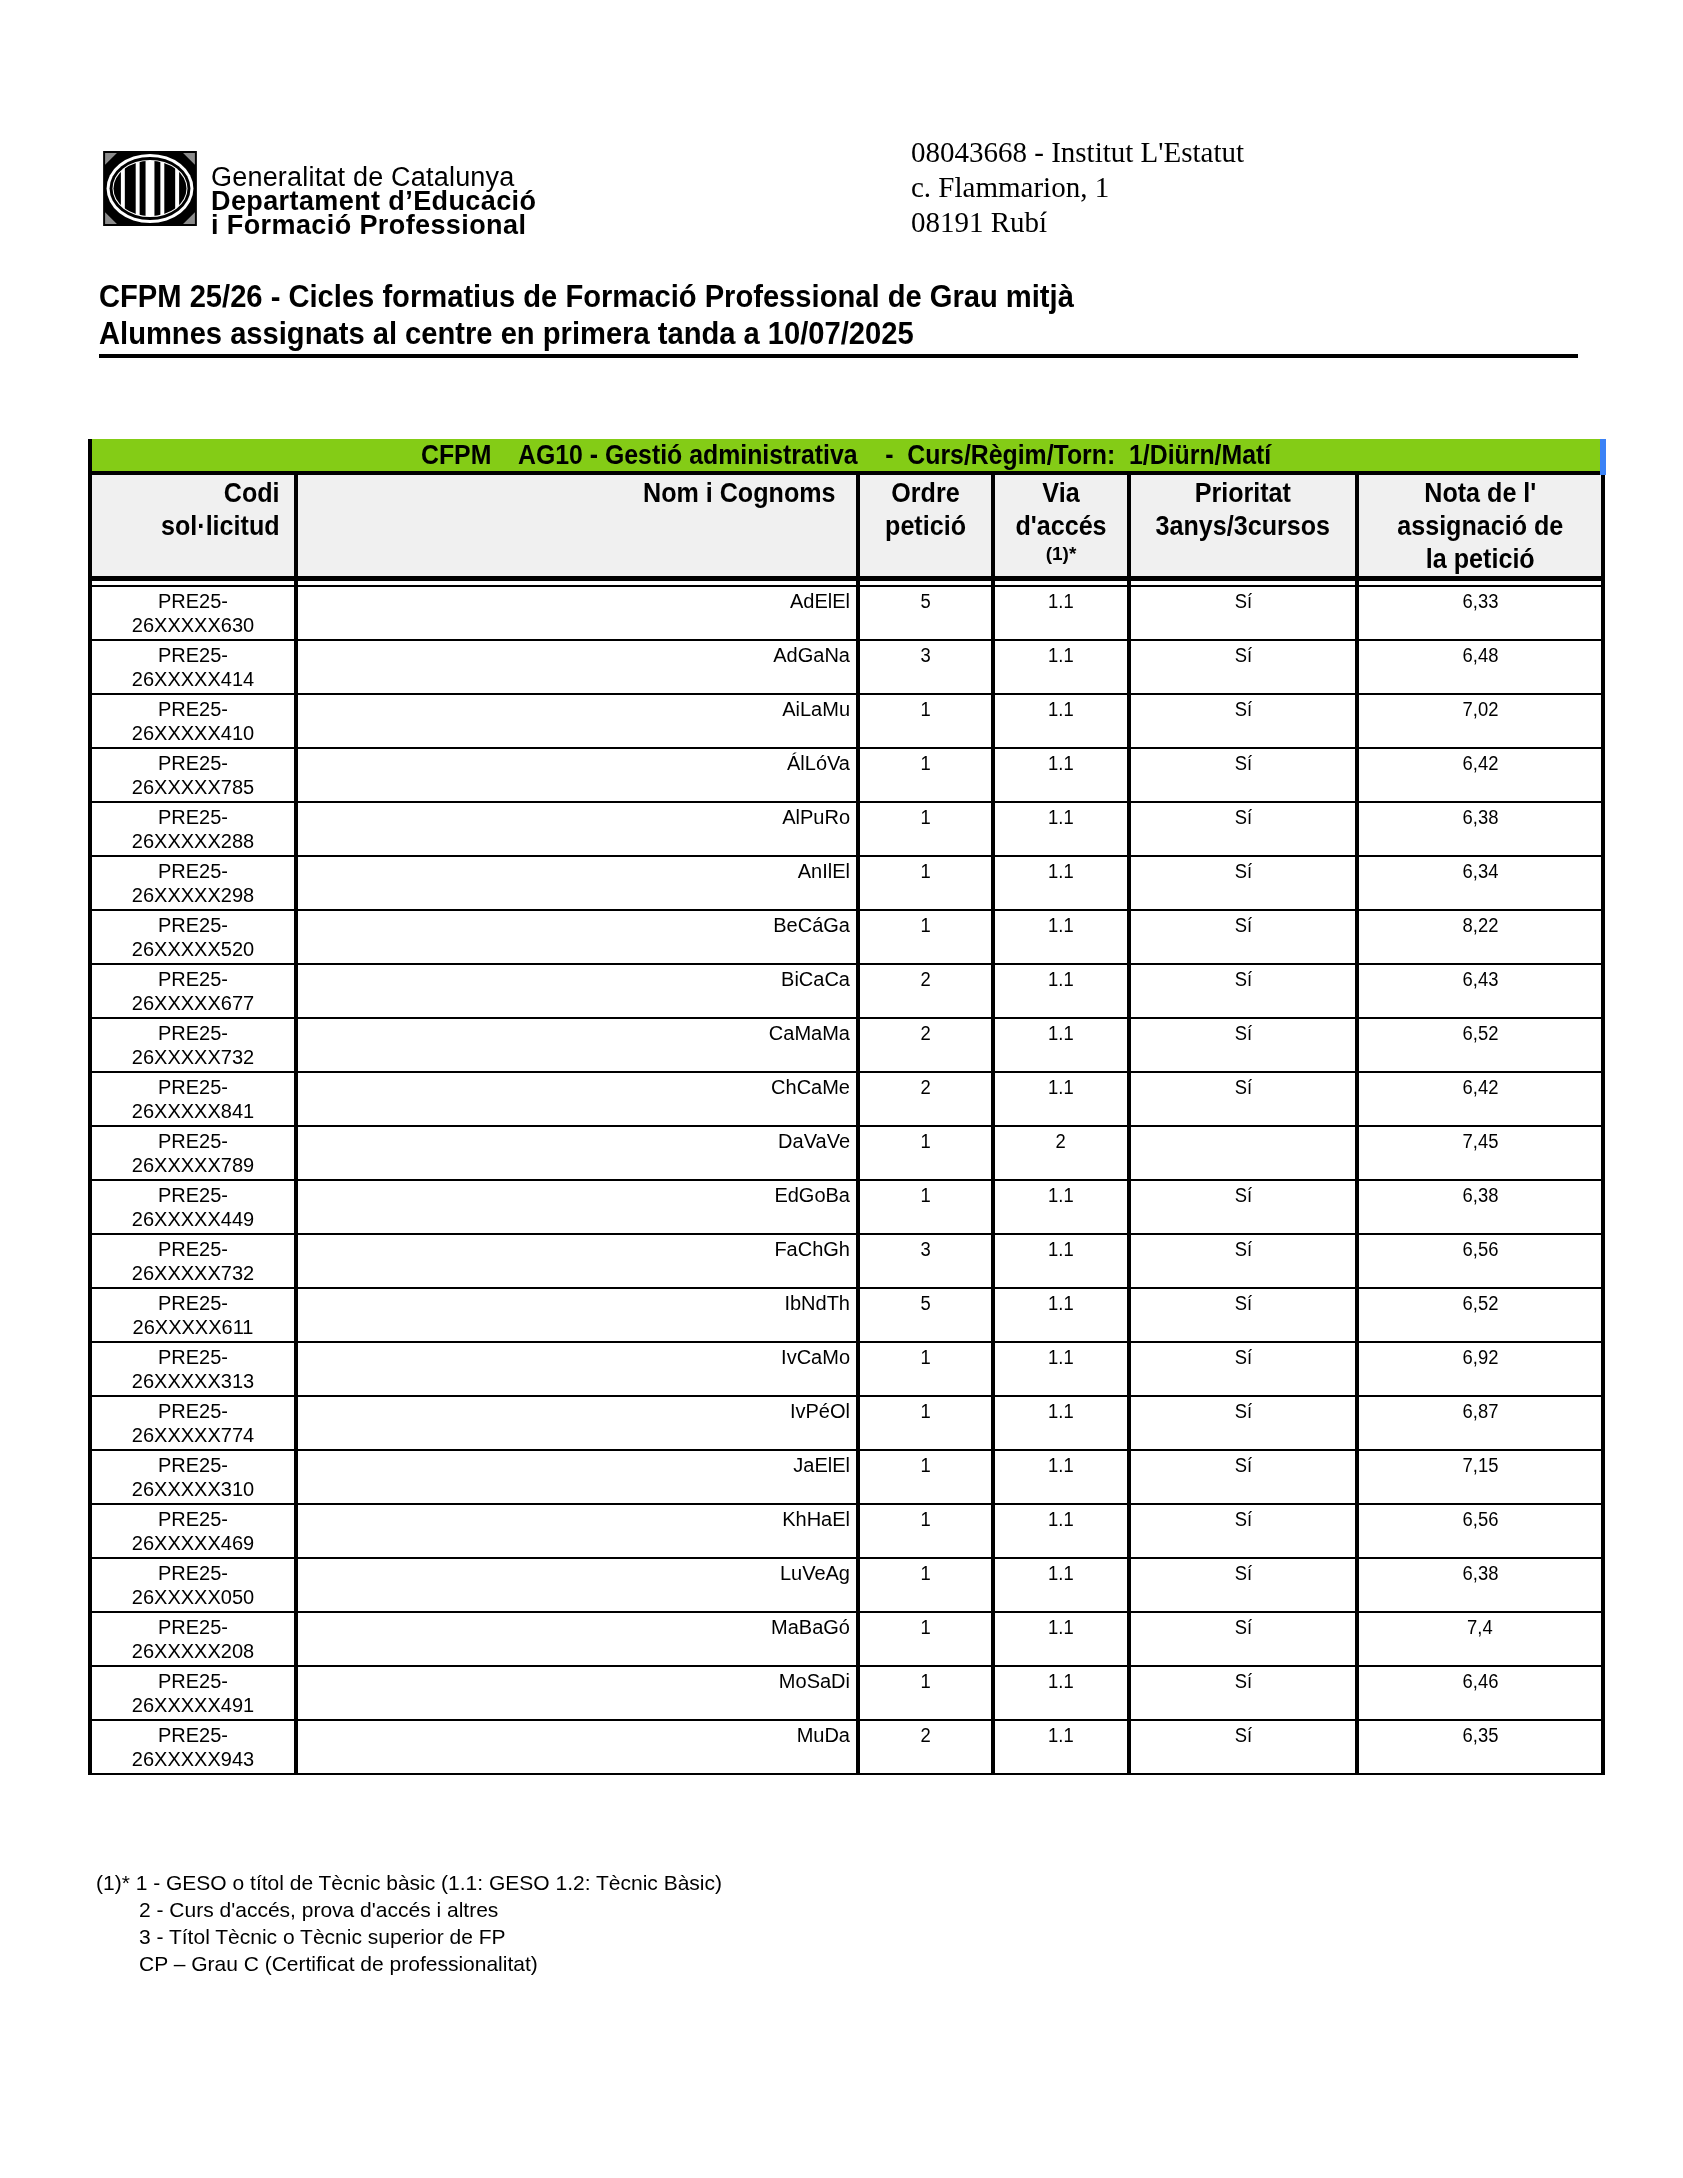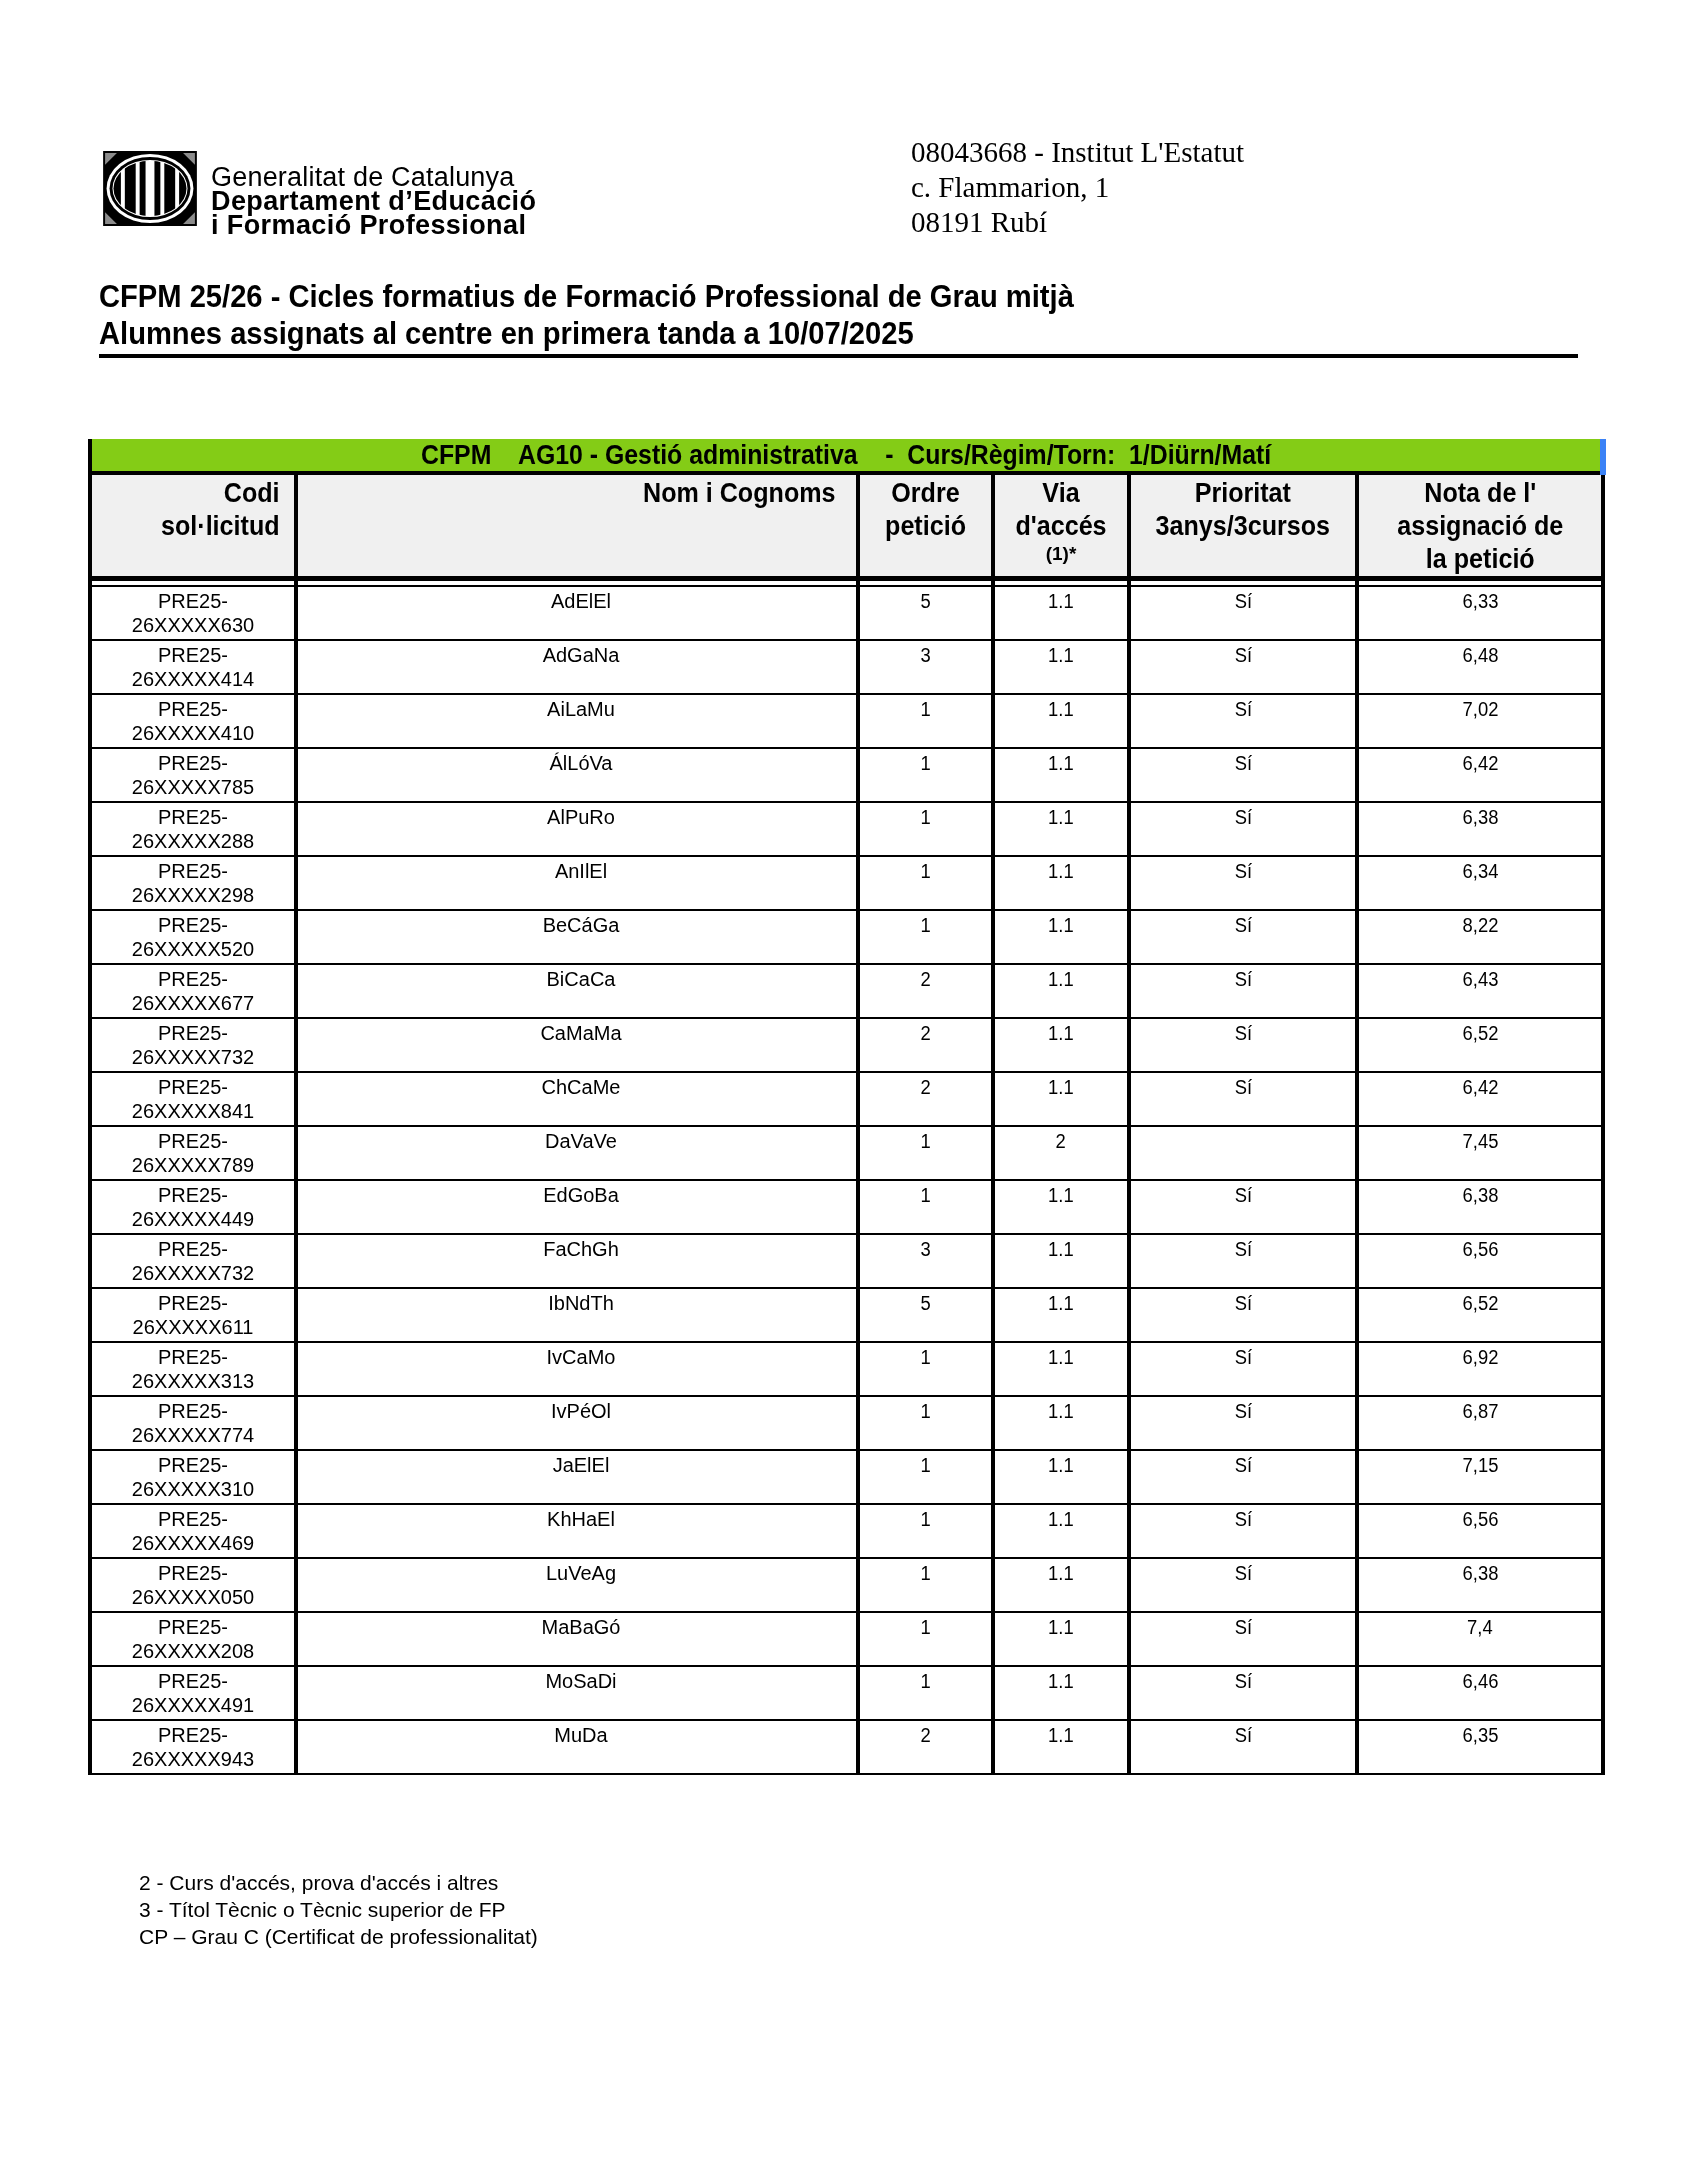--- a/index.html
+++ b/index.html
@@ -43,21 +43,21 @@
   .head-row th.left .hx { transform-origin: left top; }
 
   .spacer-row td { height: 4px; padding: 0; border-left: 4px solid #000; border-right: 4px solid #000;
                    border-bottom: 2px solid #000; }
 
   .data-row td { height: 50px; padding: 2px 6px 0 6px; vertical-align: top;
                  font-size: 20px; line-height: 24px;
                  border-left: 4px solid #000; border-right: 4px solid #000;
                  border-bottom: 2px solid #000; }
   .data-row td.code { text-align: center; }
-  .data-row td.name { text-align: center; padding-left: 14px; }
+  .data-row td.name { text-align: right; padding-left: 14px; }
   .data-row td.num { text-align: center; }
   .data-row td .nx { display: inline-block; transform: scaleX(0.92); }
 
   .notes { position: absolute; left: 96px; top: 1869px; font-size: 21px; line-height: 27px; }
   .notes .n { display: block; }
   .notes .ind { padding-left: 43px; }
 </style>
 </head>
 <body>
 
@@ -314,17 +314,18 @@
         <td class="name"><span>MuDa</span></td>
         <td class="num"><span class="nx">2</span></td>
         <td class="num"><span class="nx">1.1</span></td>
         <td class="num"><span class="nx">Sí</span></td>
         <td class="num"><span class="nx">6,35</span></td>
       </tr>
     </tbody>
 </table>
 
 <div class="notes">
+  <span class="n">(1)* 1 - GESO o títol de Tècnic bàsic (1.1: GESO 1.2: Tècnic Bàsic)</span>
   <span class="n ind">2 - Curs d'accés, prova d'accés i altres</span>
   <span class="n ind">3 - Títol Tècnic o Tècnic superior de FP</span>
   <span class="n ind">CP – Grau C (Certificat de professionalitat)</span>
 </div>
 
 
 </body></html>

